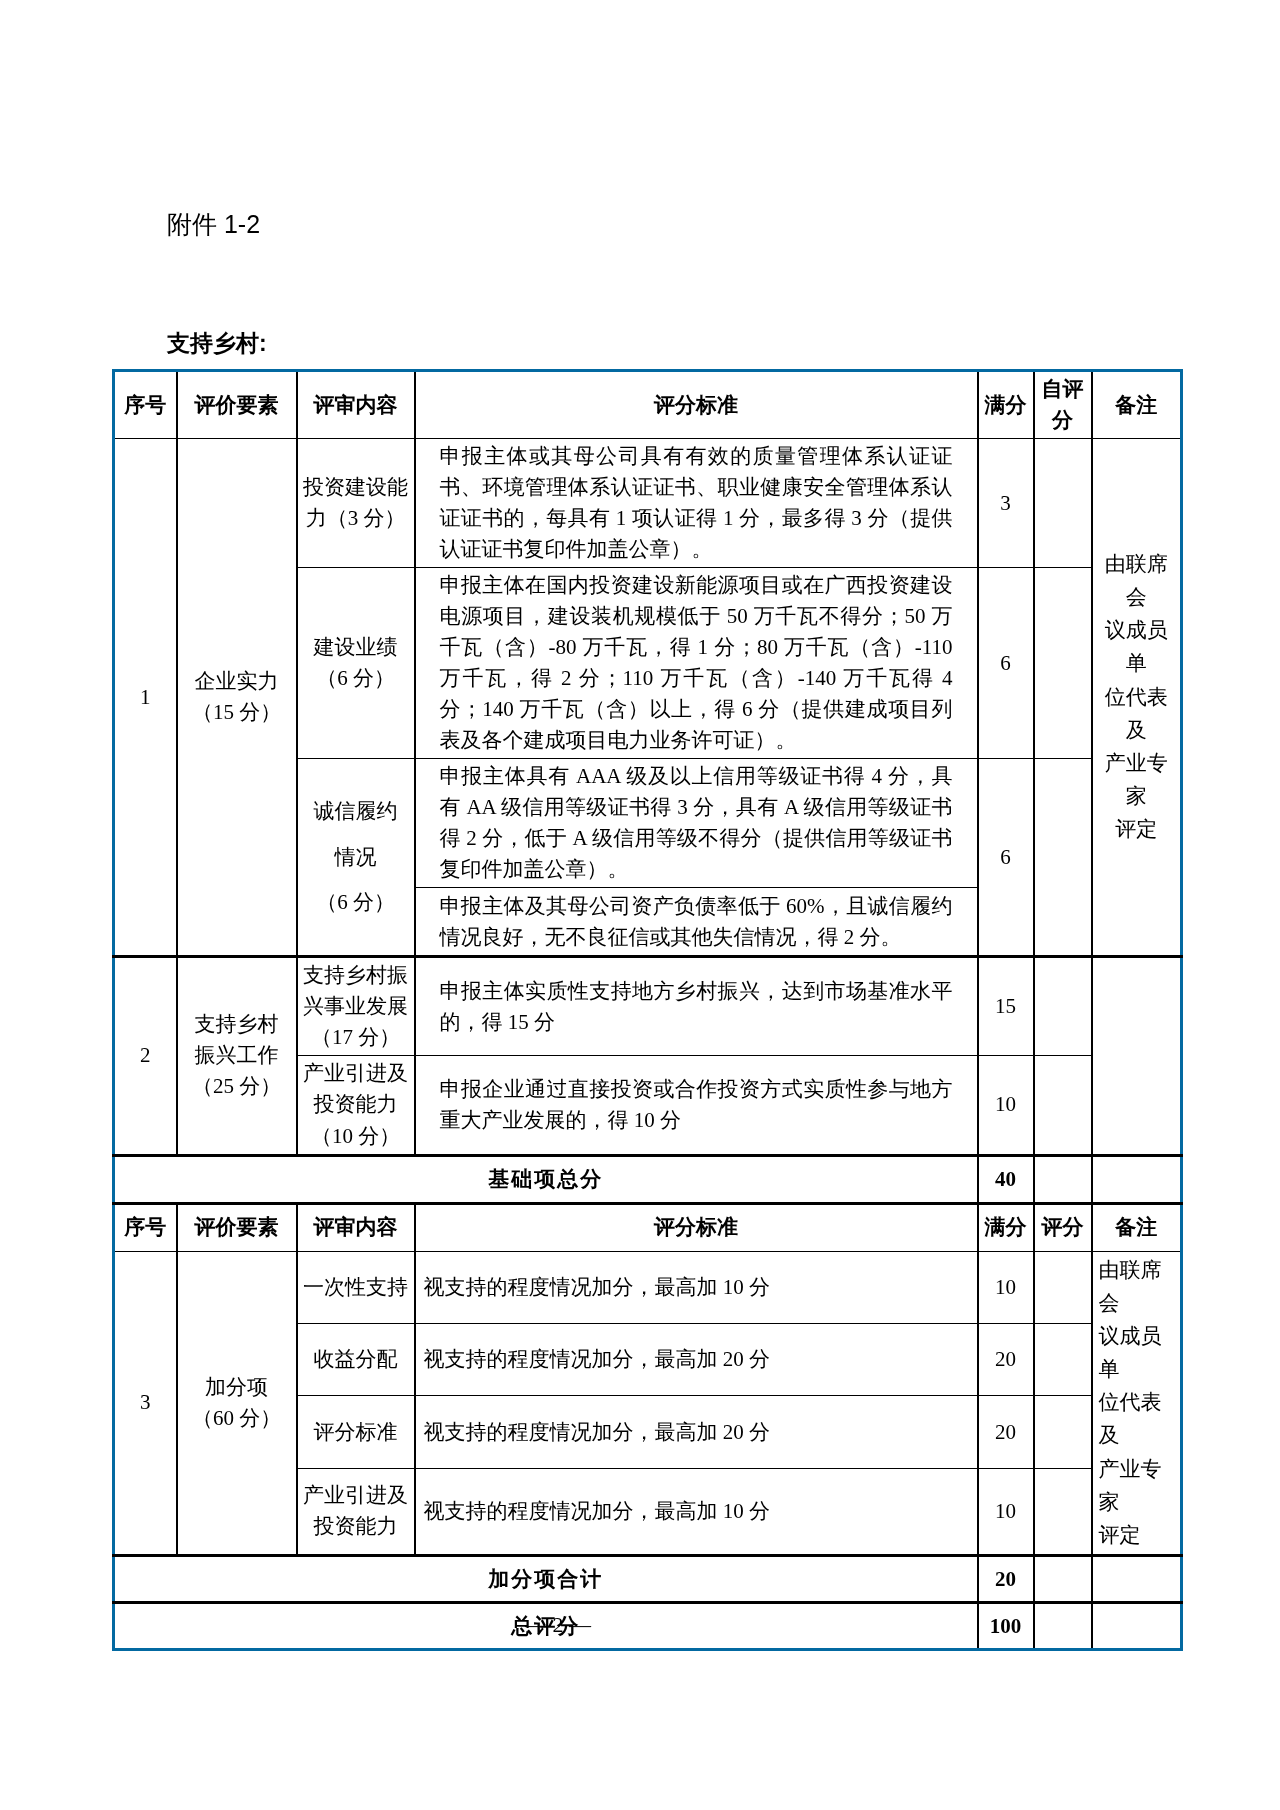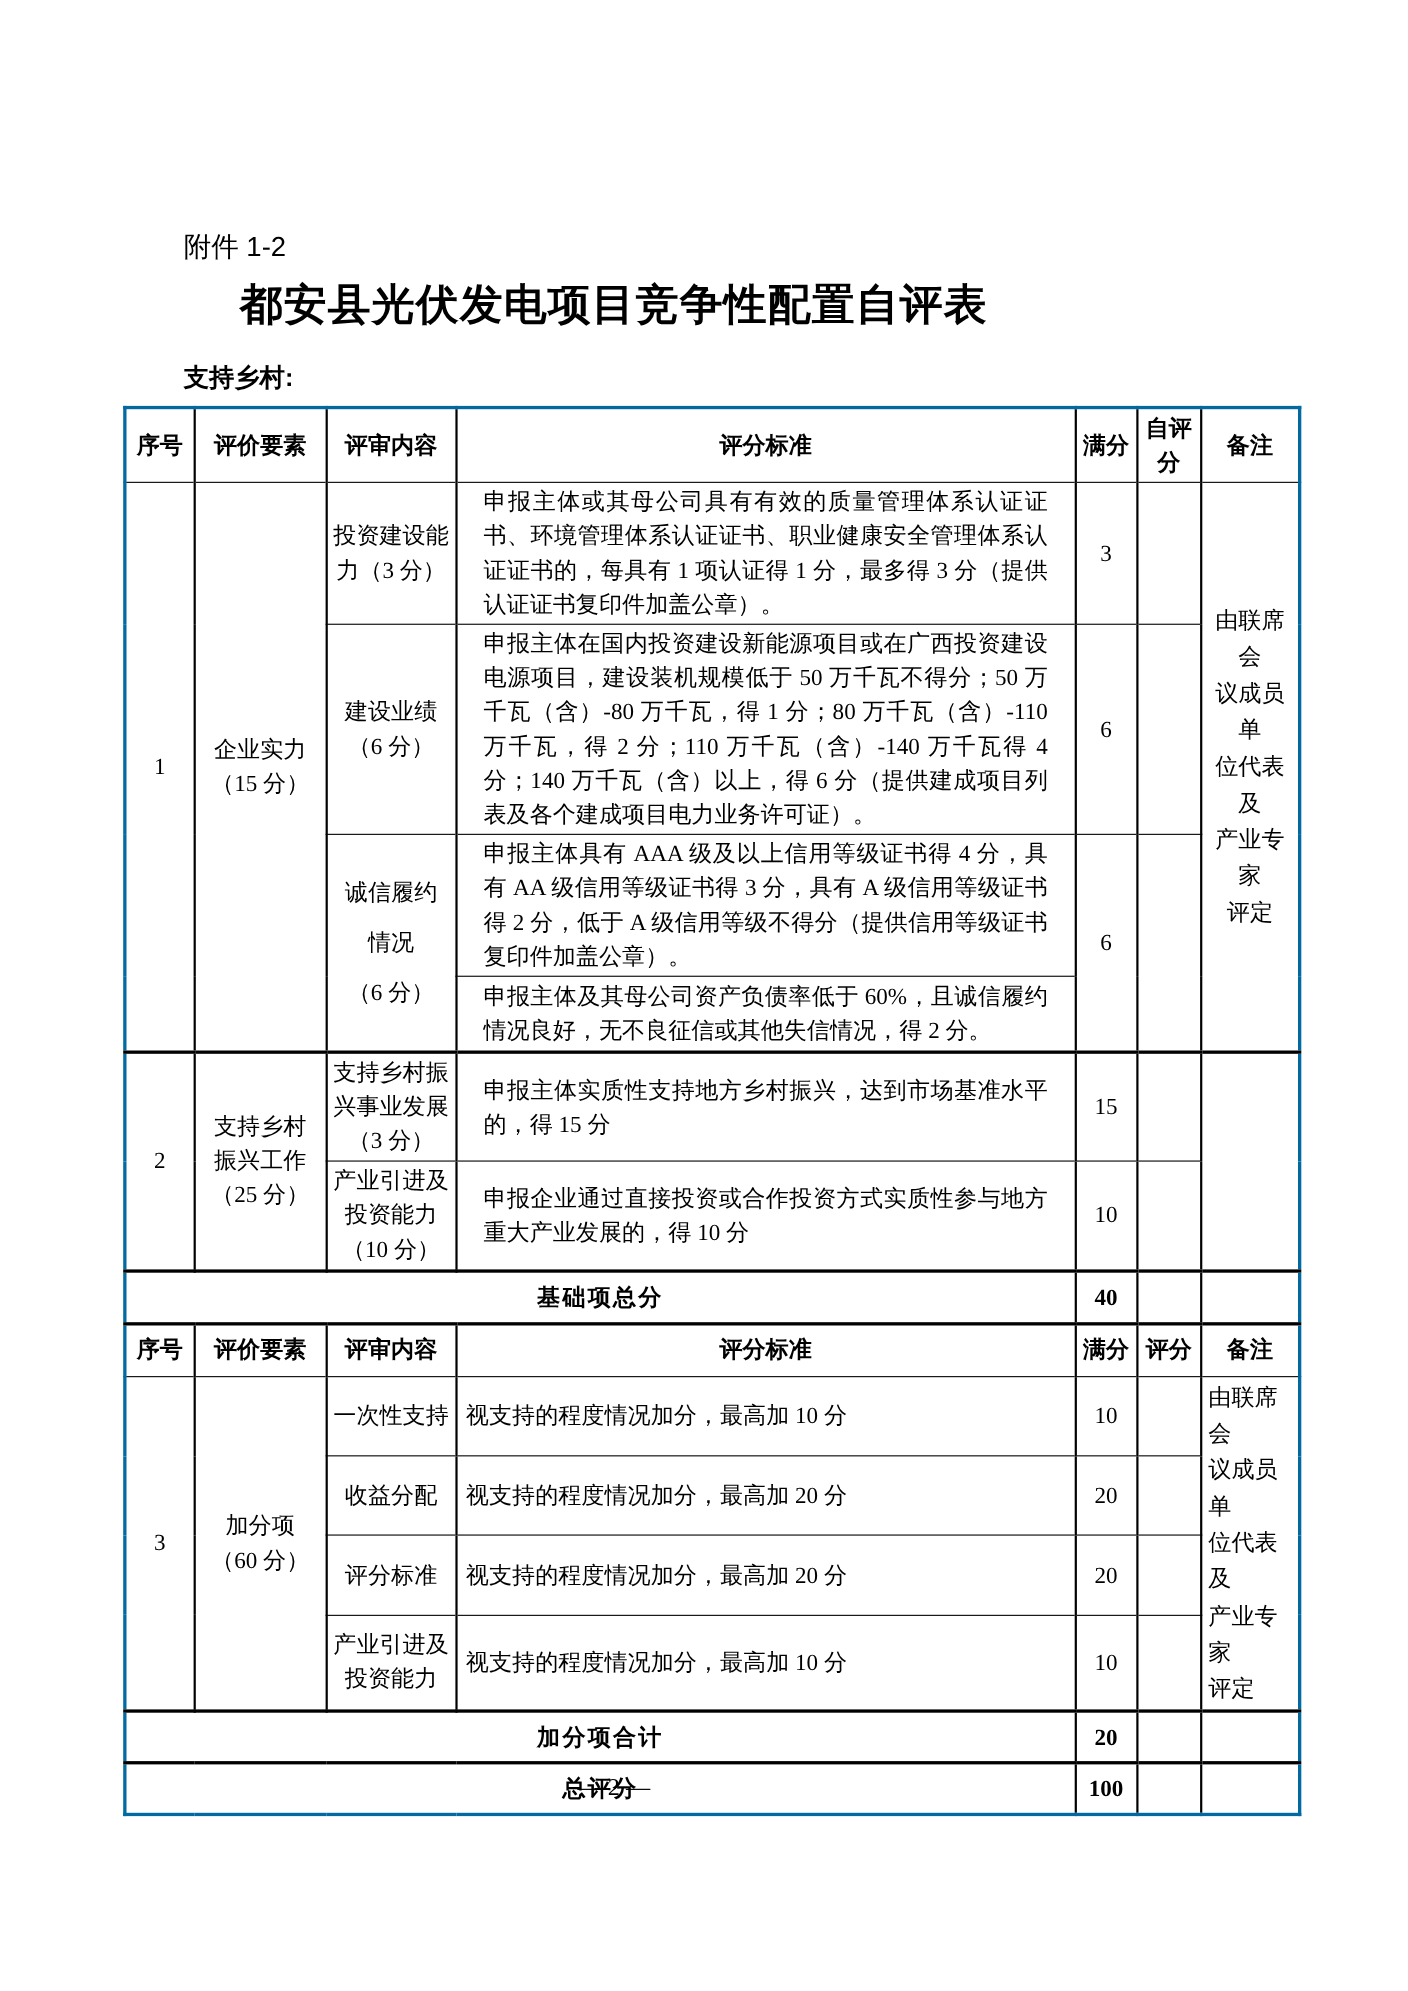--- a/index.html
+++ b/index.html
@@ -52,21 +52,20 @@
     position: absolute; left: 100px; top: 1612px; width: 916px;
     text-align: center; font-size: 22px;
   }
 </style>
 </head>
 <body>
 
 <div class="page">
 
   <div class="attachment">附件 1-2</div>
-  <div class="title">都安县光伏发电项目竞争性配置自评表</div>
   <div class="fill-unit">支持乡村:</div>
 
   <table class="eval">
     <colgroup>
       <col style="width:63px">
         <col style="width:120px">
         <col style="width:118px">
       <col style="width:563px">
         <col style="width:56px">
         <col style="width:58px">
@@ -122,21 +121,21 @@
       <td class="criteria">申报主体及其母公司资产负债率低于 60%，且诚信履约情况良好，无不良征信或其他失信情况，得 2 分。</td>
     </tr>
 
     <tr class="h-e sep">
       <td rowspan="2">2</td>
       <td rowspan="2" class="prewrap">支持乡村
 振兴工作
 （25 分）</td>
       <td class="prewrap">支持乡村振
 兴事业发展
-（3 分）</td>
+（17 分）</td>
       <td class="criteria">申报主体实质性支持地方乡村振兴，达到市场基准水平的，得 15 分</td>
       <td>15</td>
       <td></td>
       <td rowspan="2"></td>
     </tr>
 
     <tr class="h-f">
       <td class="prewrap">产业引进及
 投资能力
 （10 分）</td>

